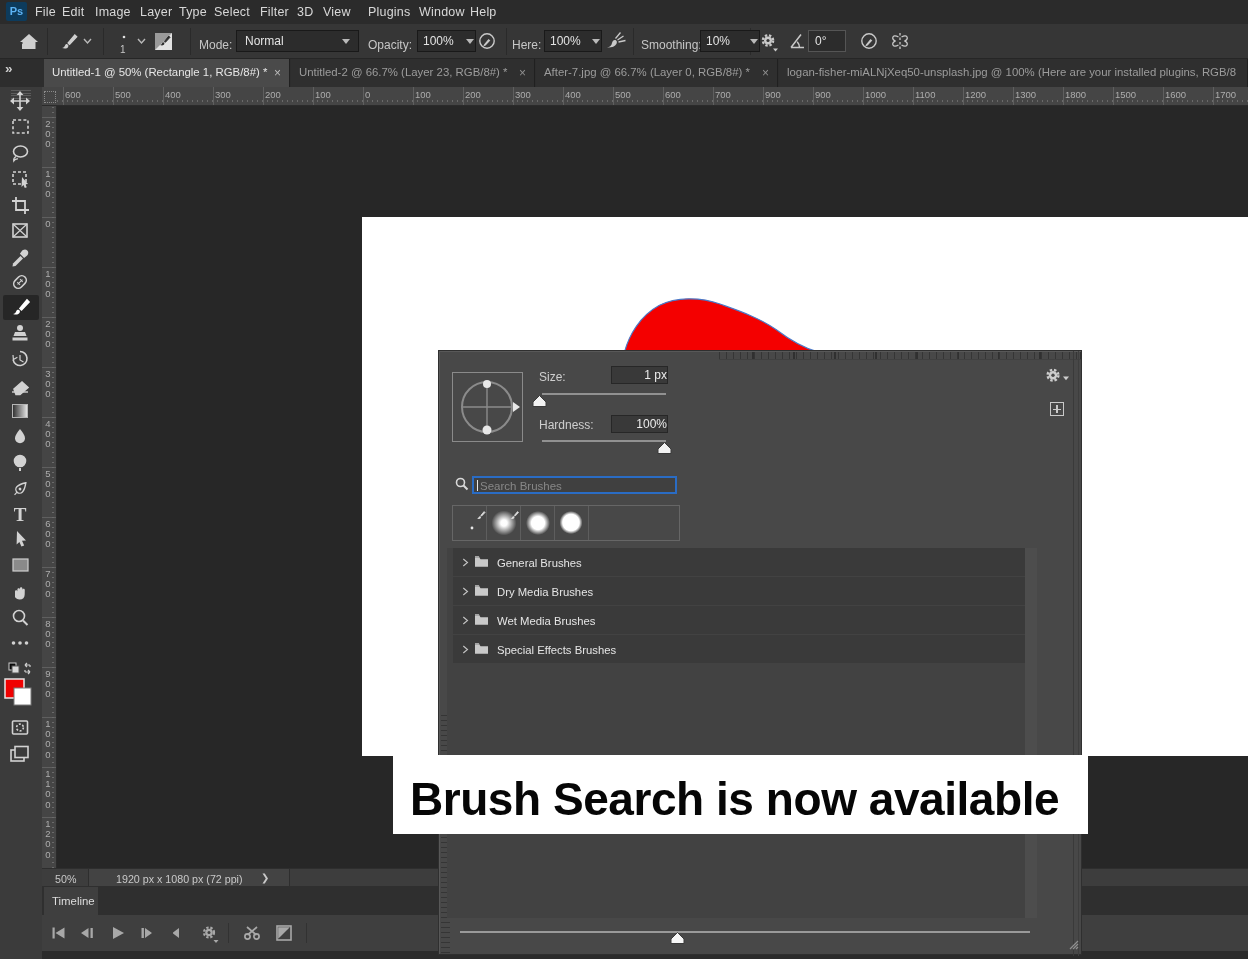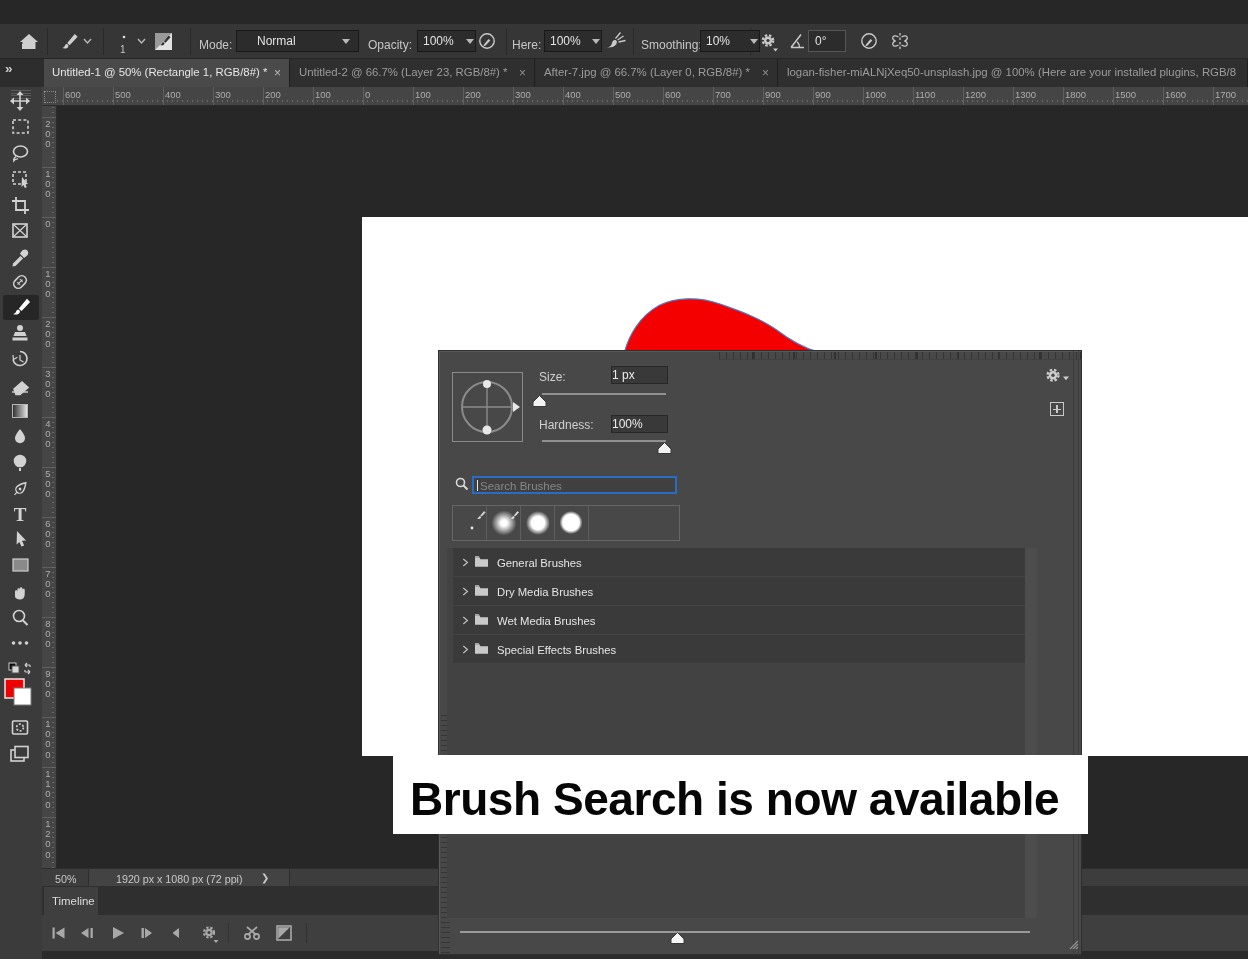--- a/index.html
+++ b/index.html
@@ -60,21 +60,21 @@
 #topticks{left:280px;top:1px;width:362px;height:8px;
  background:repeating-linear-gradient(90deg,#353535 0 1.2px,transparent 1.2px 7px),
   repeating-linear-gradient(90deg,transparent 0 33px,#303030 33px 34.5px,transparent 34.5px 41px);border-bottom:1px solid #404040}
 .lticks{left:2px;width:9px;background:repeating-linear-gradient(0deg,#353535 0 1.1px,transparent 1.1px 5px)}
 #lt1{top:362px;height:43px}
 #lt2{top:484px;height:118px}
 #previewbox{left:13px;top:21px;width:71px;height:70px;border:1px solid #8a8a8a}
 #previewbox svg{left:0;top:0}
 .plab{font-size:12px;color:#cfcfcf}
 .pinput{width:57px;height:18px;background:#393939;border:1px solid #272727;color:#ececec;
- font-size:12px;text-align:left;line-height:16px}
+ font-size:12px;text-align:right;line-height:16px}
 .track{height:2px;background:#919191}
 .thumb{width:15px;height:12px}
 #search{left:33px;top:125px;width:205px;height:18px;background:#404040;border:2px solid #2a6cc4}
 #search i{left:3px;top:2px;width:1px;height:11px;background:#e8e8e8}
 #search span{left:6px;top:1.5px;font-size:11.5px;color:#878787}
 #sglass{left:16px;top:126px}
 #strip{left:13px;top:154px;width:228px;height:36px;border:1px solid #666}
 #list{left:8px;top:197px;width:590px;height:370px;background:#424242}
 #list .frow{left:6px;width:572px;height:28px;background:#3a3a3a}
 .frow svg.fchev{left:9px;top:10px}
@@ -94,20 +94,35 @@
 #banner span{left:17px;top:17px;font-size:46px;font-weight:bold;color:#060606;letter-spacing:-0.45px;white-space:nowrap}
 </style></head><body>
 <div id="root">
 <div id="paste">
       <div id="canvas">
         <svg width="886" height="539" viewBox="0 0 886 539" style="position:absolute;left:0;top:0">
 <path d="M262.5 135 C 267 118, 278 99, 297 88.5 C 314 80, 338 79.8, 358 87 C 376 93.5, 396 100, 414 112.5 C 428 123, 442 131, 455 134.6 Z" fill="#f40000" stroke="#4a79c8" stroke-width="1.1"></path>
 </svg>
       </div>
     </div>
+<div id="menubar">
+      <div id="pslogo">Ps</div>
+      <span style="left:35px">File</span>
+      <span style="left:62px">Edit</span>
+      <span style="left:95px">Image</span>
+      <span style="left:140px">Layer</span>
+      <span style="left:179px">Type</span>
+      <span style="left:214px">Select</span>
+      <span style="left:260px">Filter</span>
+      <span style="left:297px">3D</span>
+      <span style="left:323px">View</span>
+      <span style="left:368px">Plugins</span>
+      <span style="left:419px">Window</span>
+      <span style="left:470px">Help</span>
+    </div>
 <div id="optionsbar">
 <svg width="960" height="35" viewBox="0 0 960 35" style="position:absolute;left:0;top:0">
  <g stroke="#cfcfcf" fill="none" stroke-width="1.5">
   <path d="M29 10l-9 8h2.5v7h13v-7h2.5zM26 25v-5h-4v5" fill="#cfcfcf" stroke="none"></path>
   <path d="M62 24c1.4-.4 2.4-1 2.9-2.3.4-1.2 1.3-1.8 2.3-1.5 1.2.4 1.5 1.5.9 2.7-.9 1.6-3.2 2-6.1 1.1z" fill="#cfcfcf" stroke="none"></path>
   <path d="M67.8 19.5l7-8.5 1.8 1.8-7.5 8" stroke="#cfcfcf" fill="#cfcfcf"></path>
   <path d="M84 15l3.5 4 3.5-4" stroke="#b9b9b9" fill="none" stroke-width="1.4"></path>
   <circle cx="124" cy="13" r="1.3" fill="#e0e0e0" stroke="none"></circle>
   <path d="M138 15l3.5 4 3.5-4" stroke="#b9b9b9" fill="none" stroke-width="1.4"></path>
   <g>
@@ -147,21 +162,21 @@
 </svg>
 <i class="vsep" style="left:47px"></i>
       <i class="vsep" style="left:103px"></i>
       <i class="vsep" style="left:190px"></i>
 <i class="vsep" style="left:506px"></i>
       <i class="vsep" style="left:633px"></i>
       <i class="vsep" style="left:750px"></i>
 <span class="olab" style="left:120px;top:20px;font-size:10px">1</span>
 <span class="olab" style="left:199px">Mode:</span>
 <div class="obox" style="left:236px;width:123px">
-        <span style="margin-left:20px">Normal</span>
+        <span style="margin-left:8px">Normal</span>
         <i class="dd2"></i>
       </div>
 <span class="olab" style="left:368px">Opacity:</span>
 <div class="obox" style="left:417px;width:47px">
         <span style="margin-left:5px">100%</span>
         <i class="dd"></i>
       </div>
 <span class="olab" style="left:512px">Here:</span>
 <div class="obox" style="left:544px;width:46px">
         <span style="margin-left:5px">100%</span>

